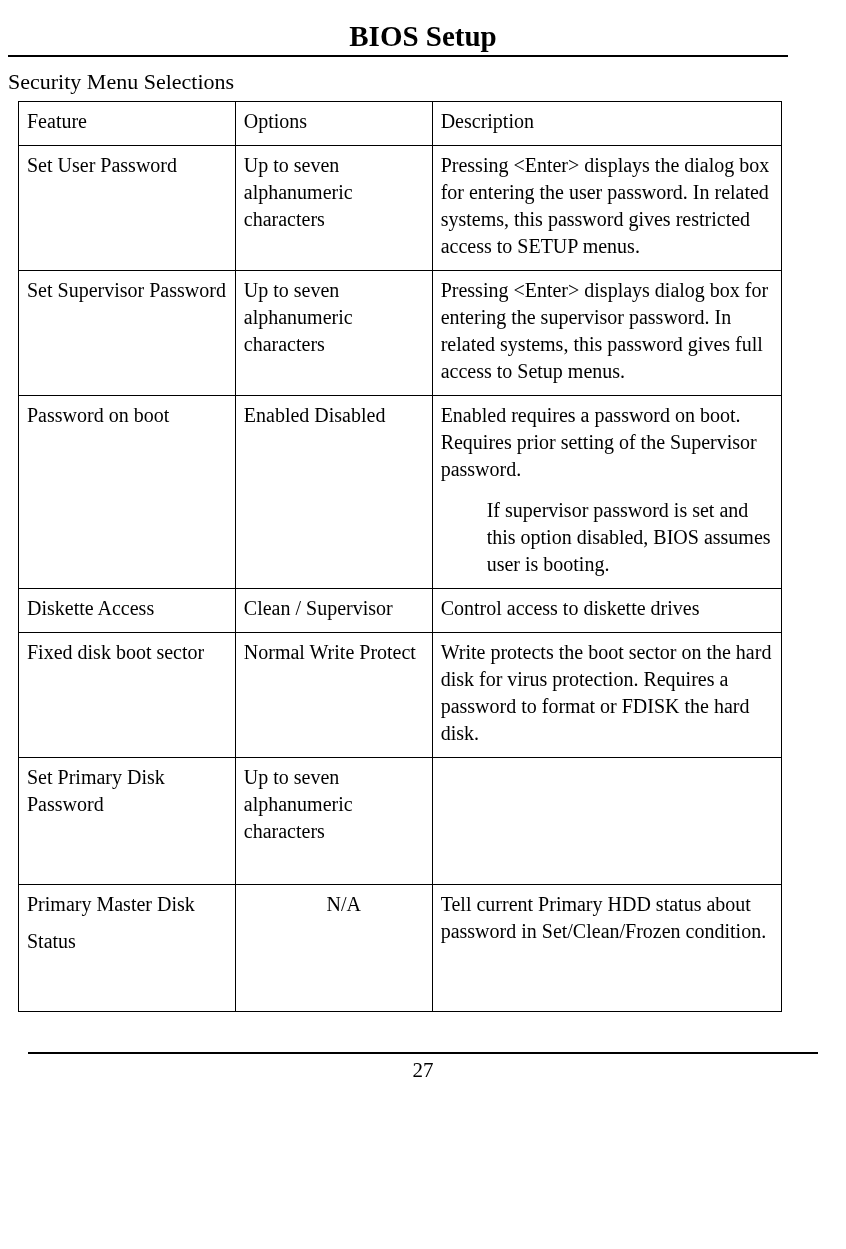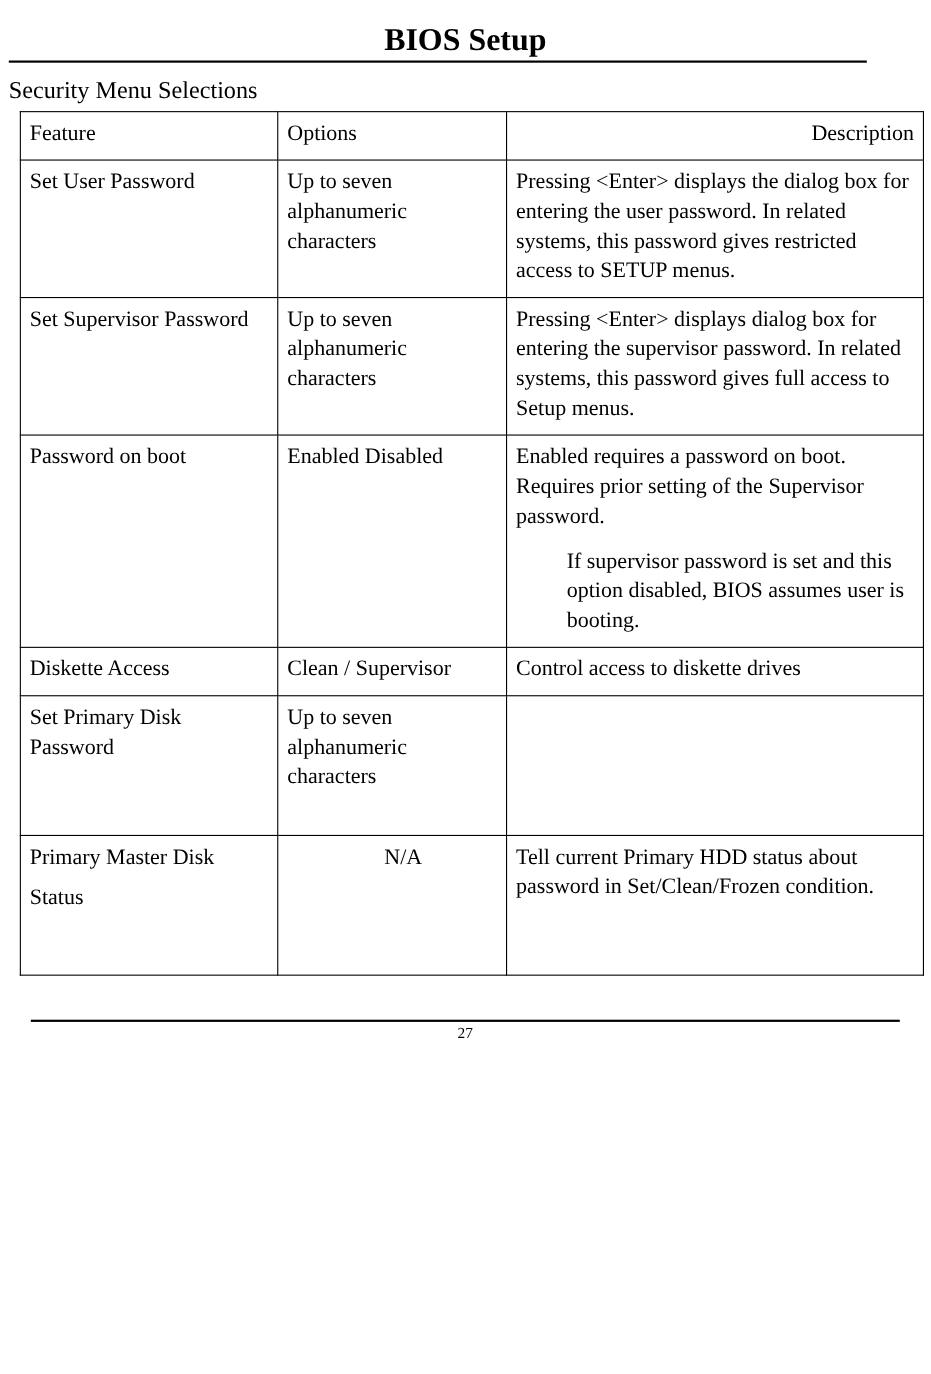--- a/index.html
+++ b/index.html
@@ -23,47 +23,47 @@
       margin: 0 0 6px 0;
       width: 780px;
     }
     .section-title {
       font-weight: normal;
       font-size: 22px;
       margin: 12px 0 6px 0;
     }
     table {
       border-collapse: collapse;
-      width: 822px;
+      width: 764px;
       margin-left: 10px;
     }
     td {
       border: 1.5px solid #000;
       vertical-align: top;
       padding: 6px 8px 10px 8px;
       line-height: 1.35;
     }
     .col-feature { width: 216px; }
     .col-options { width: 190px; }
-    .col-desc { width: 360px; text-align: right; }
+    .col-desc { width: 360px; }
     .p2 { margin-top: 14px; margin-left: 46px; }
     .center { text-align: center; padding-left: 28px; }
     .row-tall td { height: 110px; }
     .footer {
       margin-top: 40px;
       text-align: center;
     }
     .hr-bottom {
       border: none;
       border-top: 2px solid #000;
       width: 790px;
       margin: 0 auto 4px auto;
     }
     .page-num {
-      font-size: 14px;
+      font-size: 21px;
     }
   </style>
 </head>
 <body>
 
 <div class="page-header">BIOS Setup</div>
 <hr class="hr-top">
 
 <div class="section-title">Security Menu Selections</div>
 
@@ -95,20 +95,25 @@
       <div class="p2">If supervisor password is set and this option disabled, BIOS assumes user is booting.</div>
     </td>
   </tr>
 
   <tr>
     <td>Diskette Access</td>
     <td>Clean / Supervisor</td>
     <td>Control access to diskette drives</td>
   </tr>
 
+  <tr>
+    <td>Fixed disk boot sector</td>
+    <td>Normal Write Protect</td>
+    <td>Write protects the boot sector on the hard disk for virus protection. Requires a password to format or FDISK the hard disk.</td>
+  </tr>
 
   <tr class="row-tall">
     <td>Set Primary Disk Password</td>
     <td>Up to seven alphanumeric characters</td>
     <td></td>
   </tr>
 
   <tr class="row-tall">
     <td>
       <div>Primary Master Disk</div>

